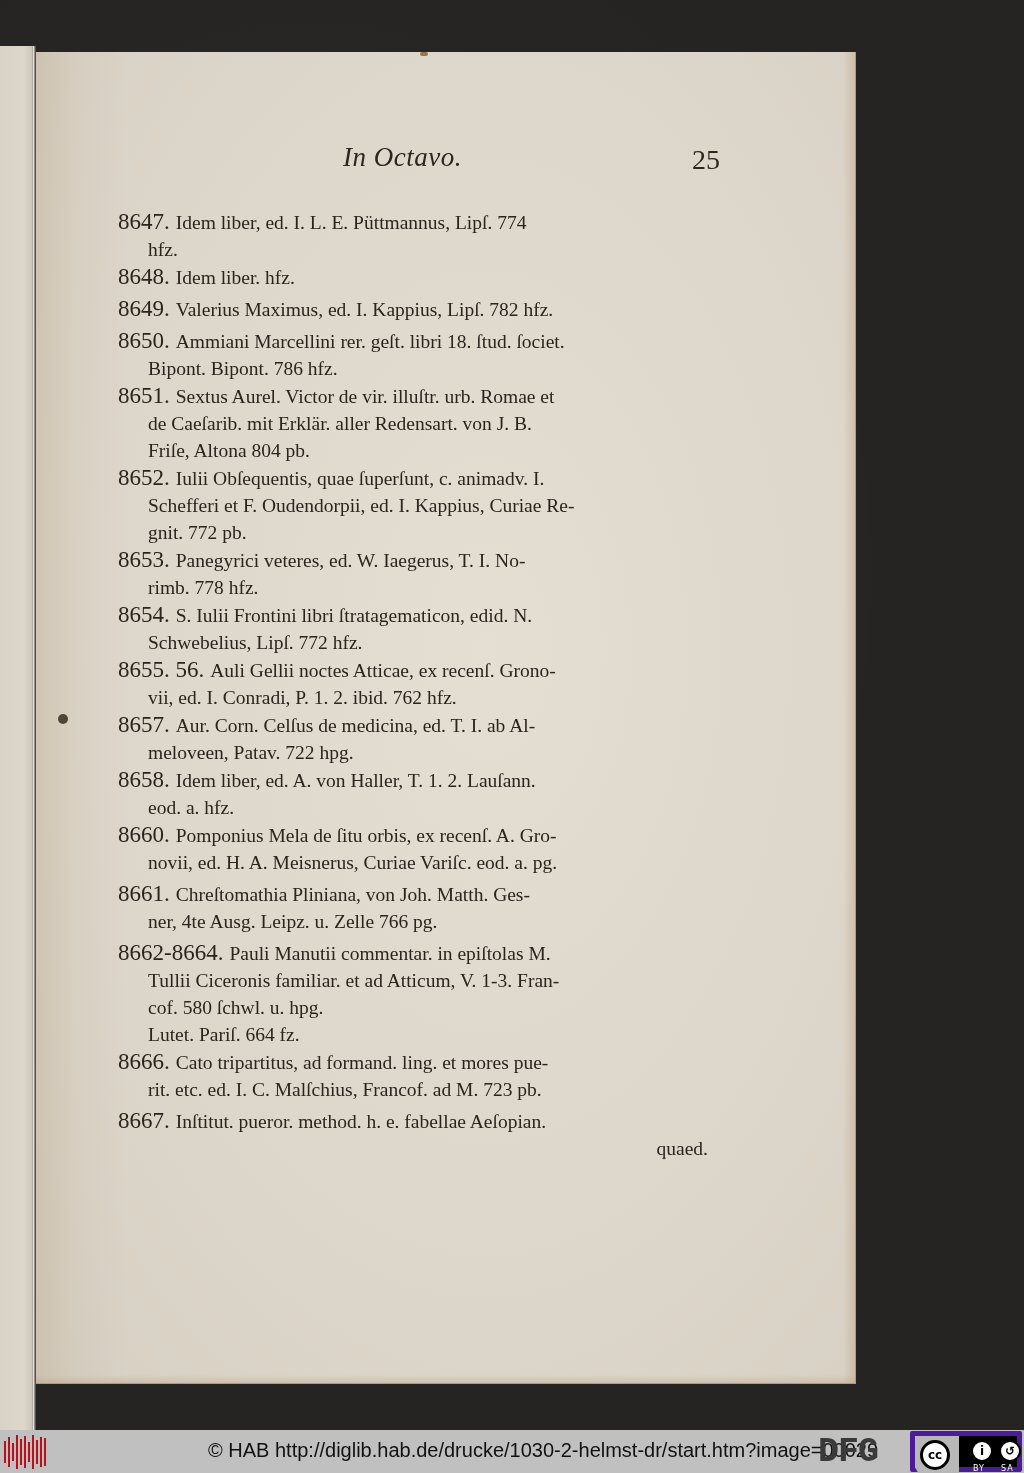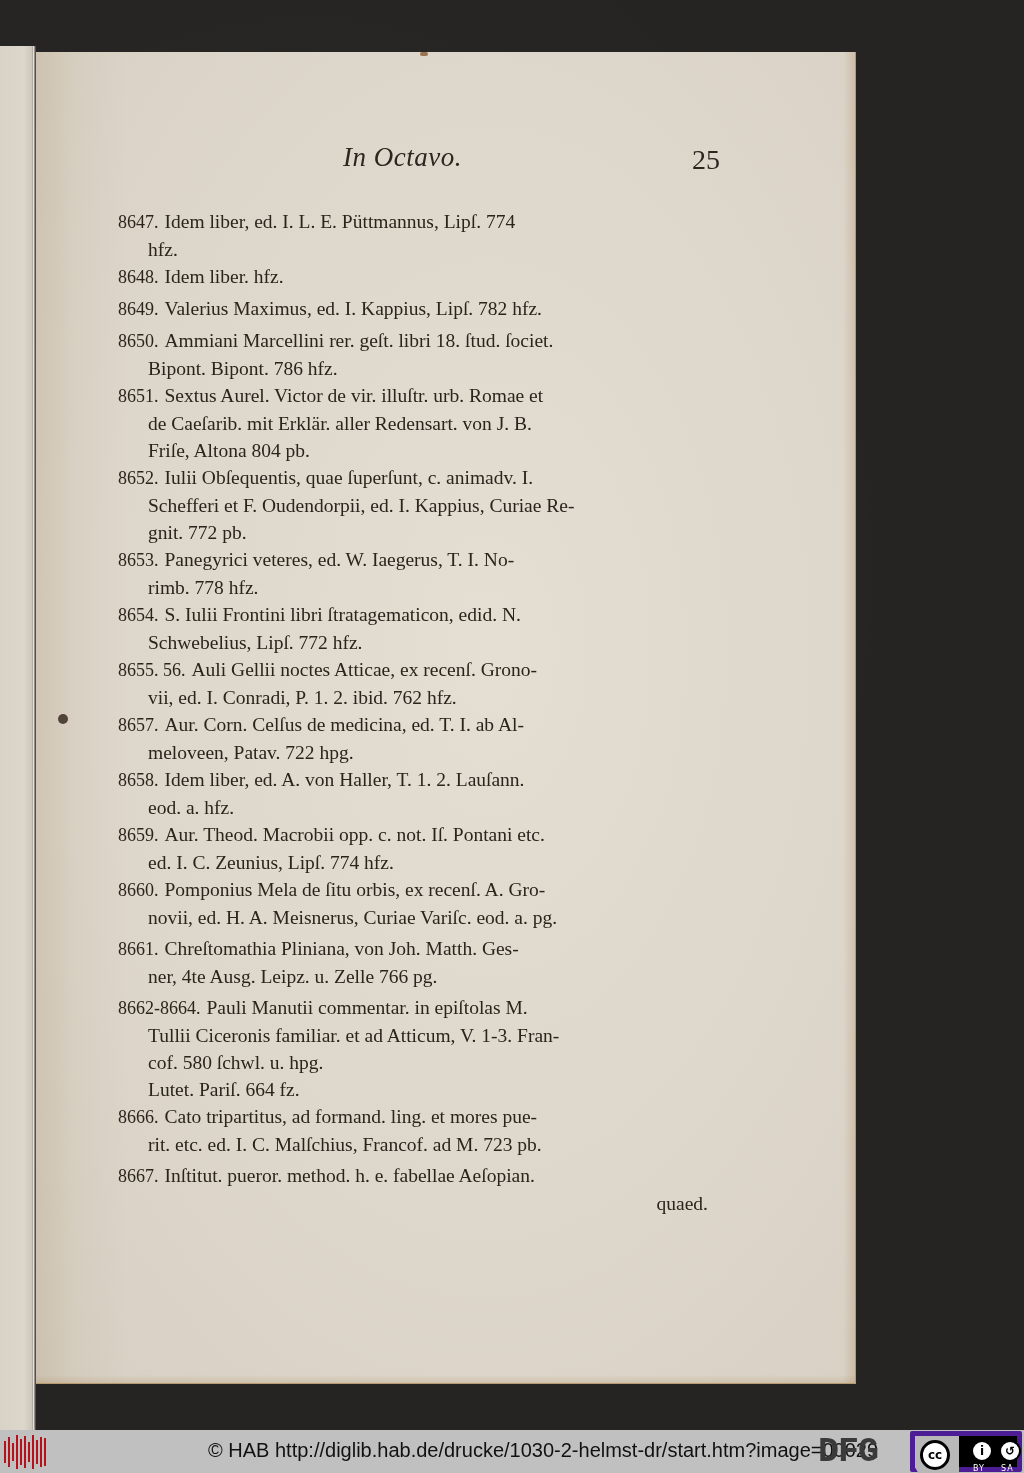--- a/index.html
+++ b/index.html
@@ -57,21 +57,21 @@
 
     .entries {
       position: absolute; left: 118px; top: 208px; width: 590px;
       color: #2a241d;
       font-size: 19.5px; line-height: 27px;
     }
     .entry { margin: 0; padding: 0; }
     .entry .line { display: block; white-space: nowrap; }
     .entry .line.cont { padding-left: 30px; }
     .entry .line.right { text-align: right; padding-left: 0; }
-    .entry .num { font-size: 18px; margin-right: 6px; }
+    .entry .num { font-size: 23px; margin-right: 6px; }
     .entry.gap { margin-top: 4px; }
 
     .footer {
       position: absolute; left: 0; top: 1430px; width: 1024px; height: 43px;
       background: #c0c0c0;
       font-family: "Liberation Sans", "DejaVu Sans", sans-serif;
     }
     .footer-logo {
       position: absolute; left: 4px; top: 5px; width: 44px; height: 34px;
       display: flex; gap: 2px; align-items: center;
@@ -171,24 +171,20 @@
         <span class="line"><span class="num">8655. 56.</span><span>Auli Gellii noctes Atticae, ex recenſ. Grono-</span></span>
         <span class="line cont"><span>vii, ed. I. Conradi, P. 1. 2. ibid. 762   hfz.</span></span>
       </div>
       <div class="entry">
         <span class="line"><span class="num">8657.</span><span>Aur. Corn. Celſus de medicina, ed. T. I. ab Al-</span></span>
         <span class="line cont"><span>meloveen, Patav. 722   hpg.</span></span>
       </div>
       <div class="entry">
         <span class="line"><span class="num">8658.</span><span>Idem liber, ed. A. von Haller, T. 1. 2. Lauſann.</span></span>
         <span class="line cont"><span>eod. a.   hfz.</span></span>
-      </div>
-      <div class="entry">
-        <span class="line"><span class="num">8659.</span><span>Aur. Theod. Macrobii opp. c. not. Iſ. Pontani etc.</span></span>
-        <span class="line cont"><span>ed. I. C. Zeunius, Lipſ. 774   hfz.</span></span>
       </div>
       <div class="entry">
         <span class="line"><span class="num">8660.</span><span>Pomponius Mela de ſitu orbis, ex recenſ. A. Gro-</span></span>
         <span class="line cont"><span>novii, ed. H. A. Meisnerus, Curiae Variſc. eod. a. pg.</span></span>
       </div>
       <div class="entry gap">
         <span class="line"><span class="num">8661.</span><span>Chreſtomathia Pliniana, von Joh. Matth. Ges-</span></span>
         <span class="line cont"><span>ner, 4te Ausg. Leipz. u. Zelle 766   pg.</span></span>
       </div>
       <div class="entry gap">

